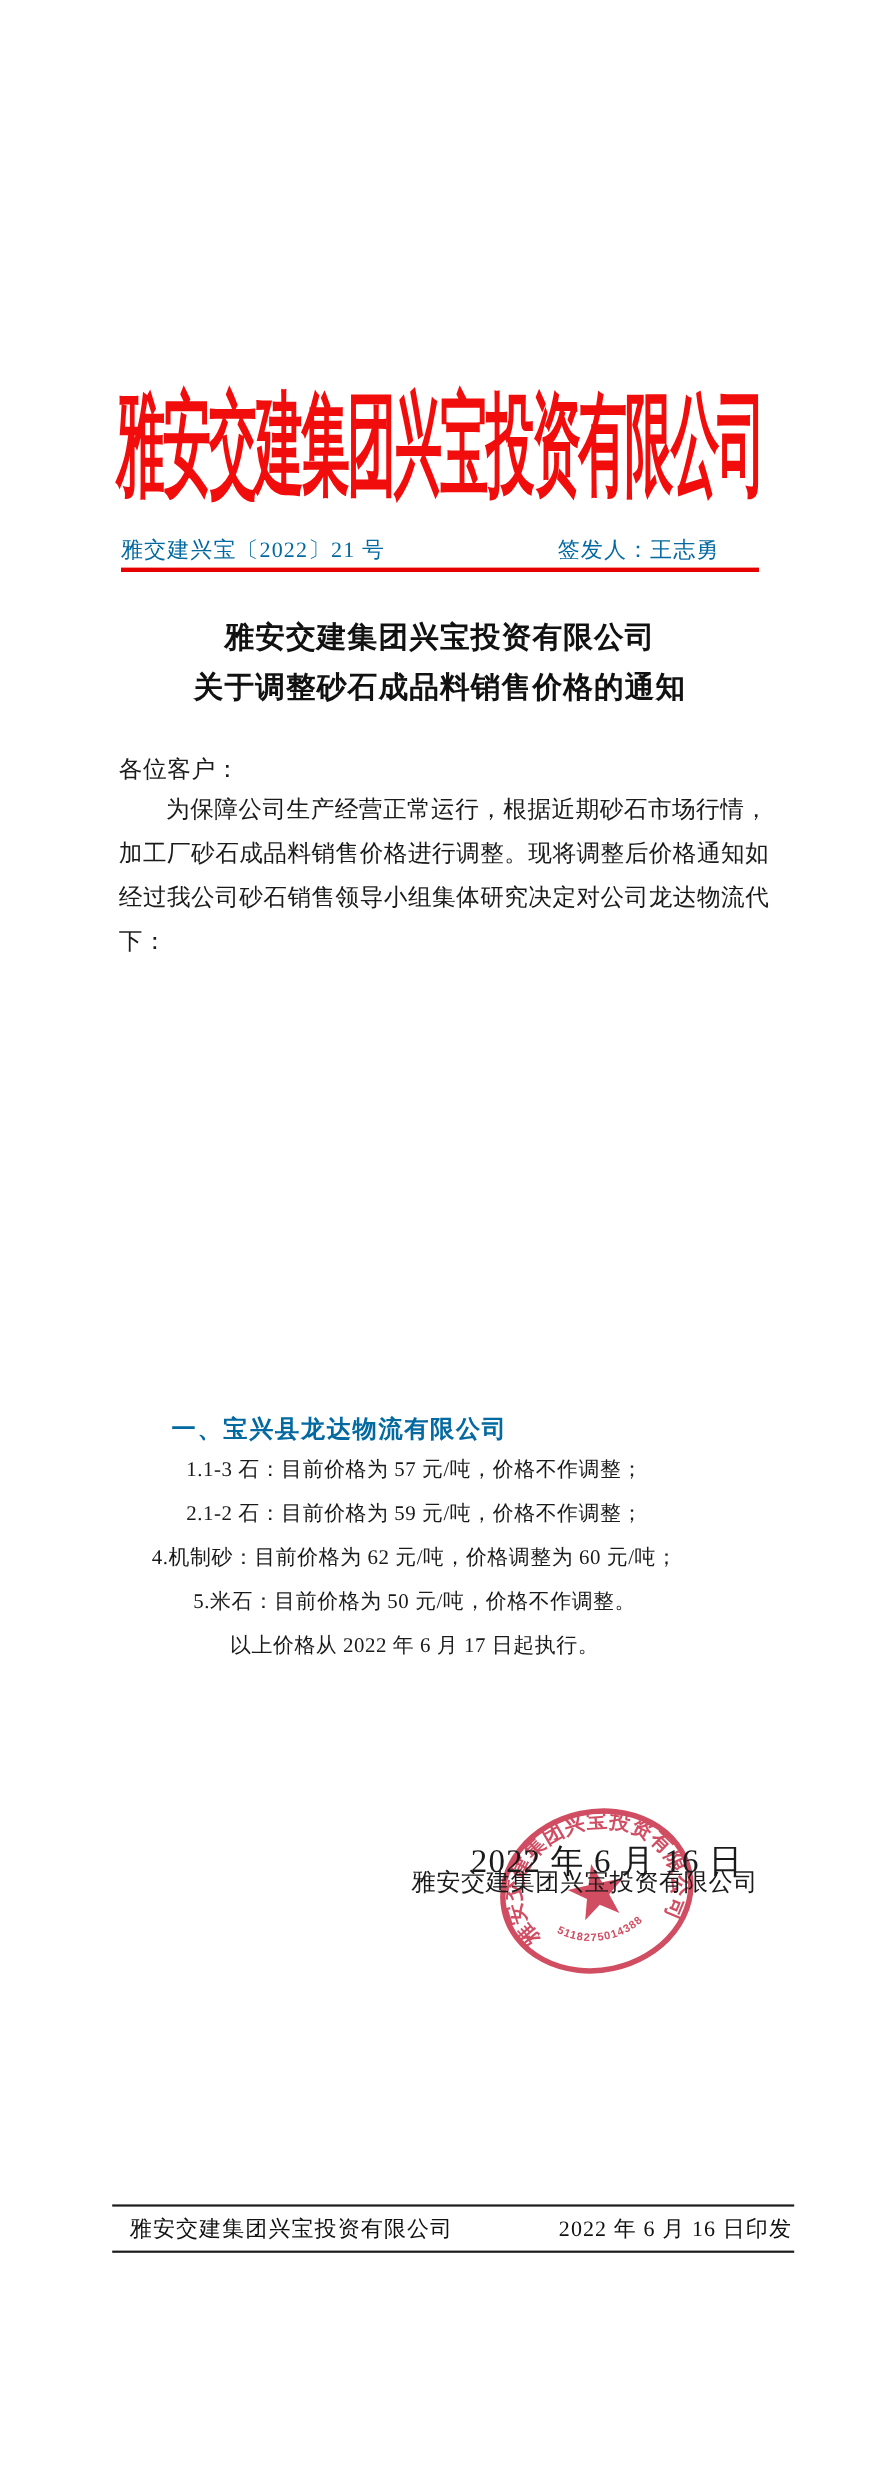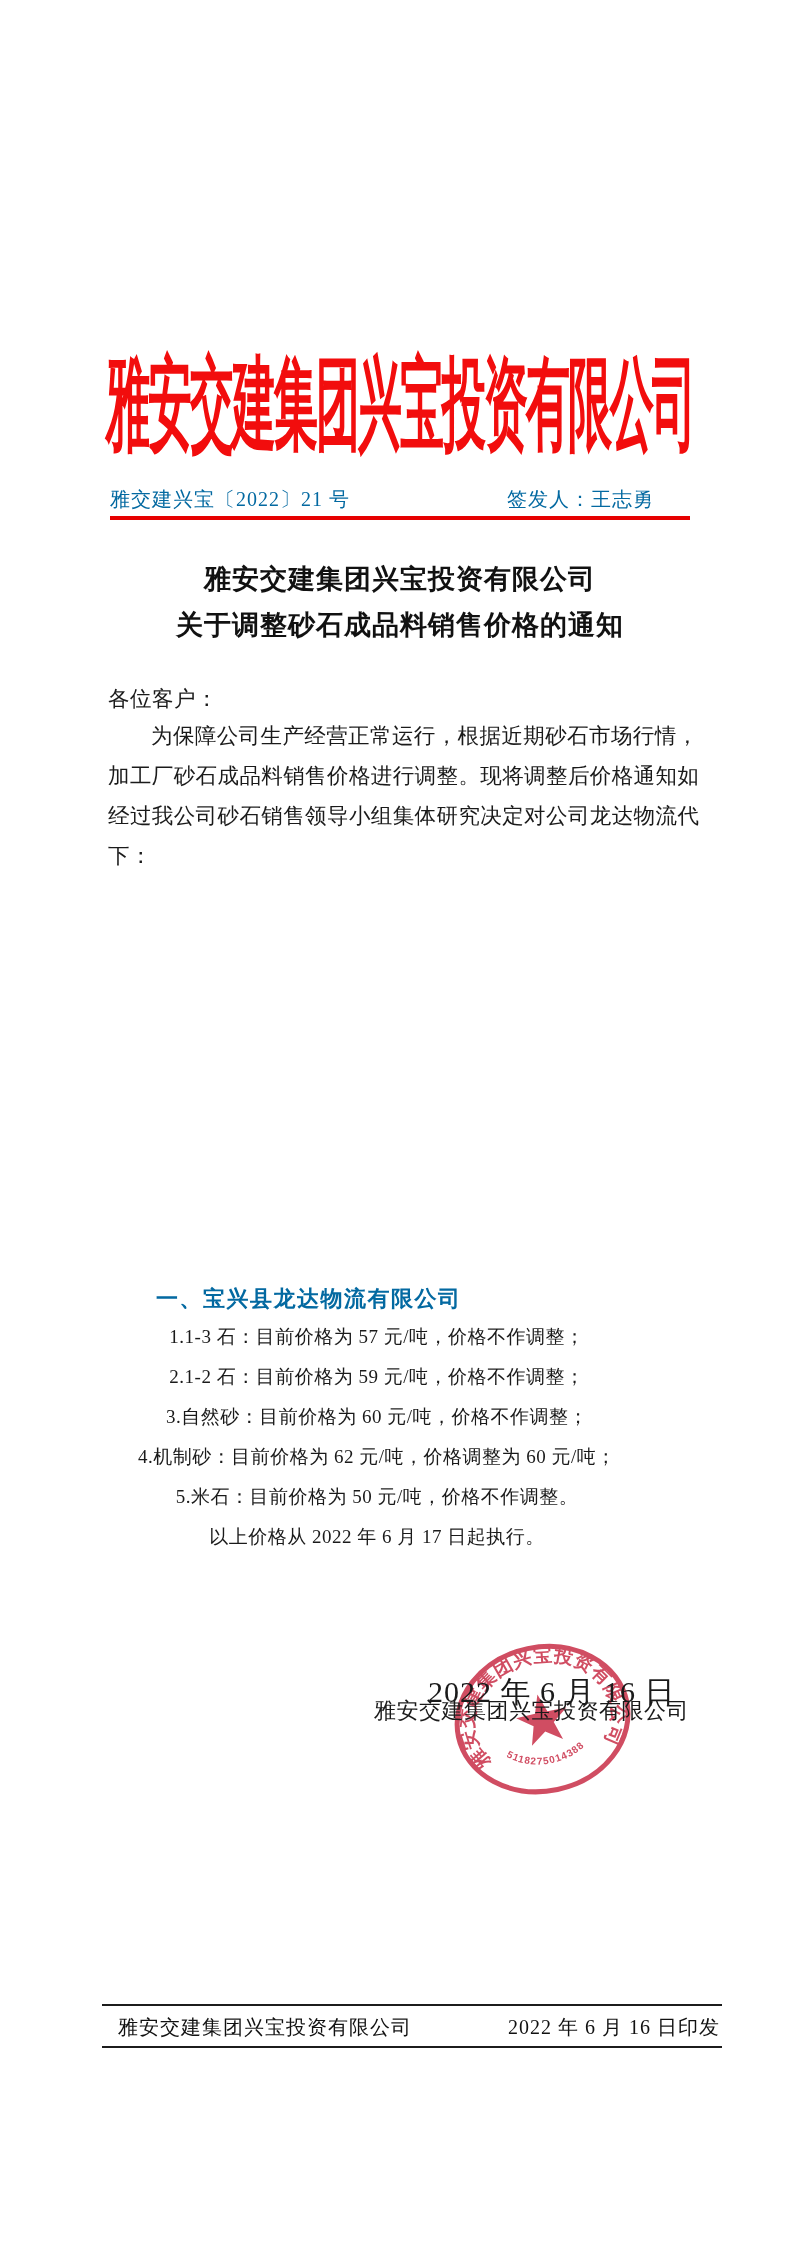--- a/index.html
+++ b/index.html
@@ -175,21 +175,20 @@
     <div>加工厂砂石成品料销售价格进行调整。现将调整后价格通知如</div>
     <div>经过我公司砂石销售领导小组集体研究决定对公司龙达物流代</div>
     <div>下：</div>
   </div>
 
   <div class="price-heading">一、宝兴县龙达物流有限公司</div>
 
   <div class="price-items">
     <div>1.1-3 石：目前价格为 57 元/吨，价格不作调整；</div>
     <div>2.1-2 石：目前价格为 59 元/吨，价格不作调整；</div>
-    <div>3.自然砂：目前价格为 60 元/吨，价格不作调整；</div>
     <div>4.机制砂：目前价格为 62 元/吨，价格调整为 60 元/吨；</div>
     <div>5.米石：目前价格为 50 元/吨，价格不作调整。</div>
     <div>以上价格从 2022 年 6 月 17 日起执行。</div>
   </div>
 
   <svg class="seal" viewBox="0 0 186 160">
     <g transform="rotate(-12 93 80)" fill="none">
       <ellipse cx="93" cy="78" rx="86" ry="72" stroke="#cc3a52" stroke-width="5"></ellipse>
       <path id="sealArcPath" d="M 35.7 110.7 A 70 57 0 1 1 150.3 110.7" fill="none"></path>
       <path id="sealNumPath" d="M 48.1 105.7 A 57 45 0 0 0 137.9 105.7" fill="none"></path>

